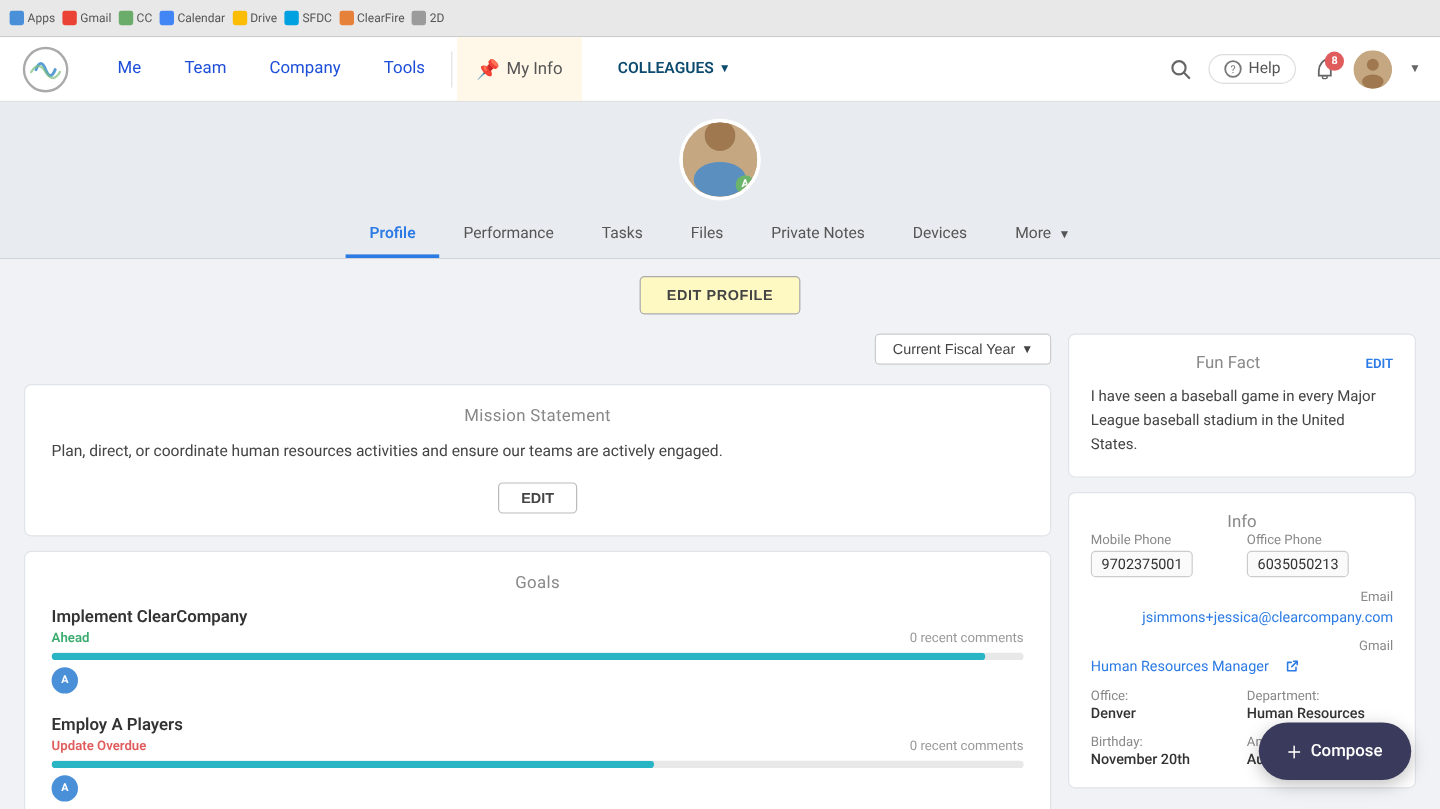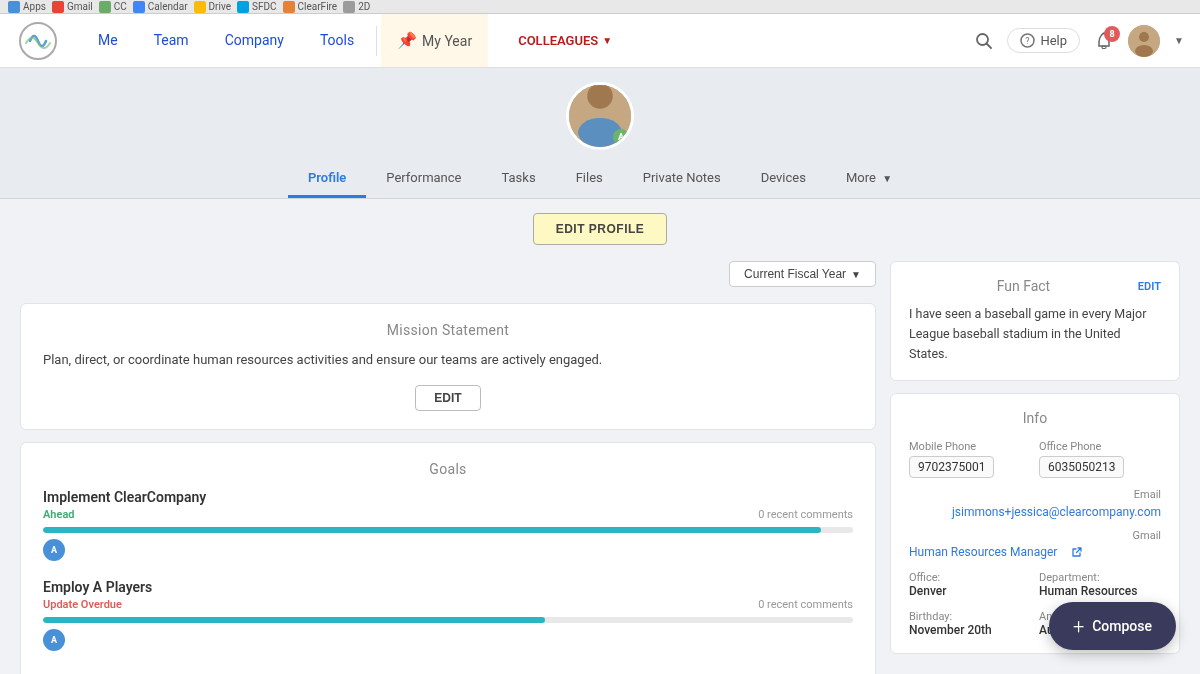--- a/index.html
+++ b/index.html
@@ -1,20 +1,20 @@
 <!DOCTYPE html>
 <html><head>
   <meta charset="utf-8">
   <style>
     * { box-sizing: border-box; margin: 0; padding: 0; }
     body { font-family: -apple-system, BlinkMacSystemFont, 'Segoe UI', Roboto, sans-serif; font-size: 13px; background: #f0f2f5; color: #333; }
 
     
     .browser-bar {
-      height: 14px;
+      height: 31px;
       background: #e8e8e8;
       display: flex;
       align-items: center;
       padding: 0 8px;
       gap: 6px;
       border-bottom: 1px solid #ccc;
     }
     .browser-bar-item {
       display: flex; align-items: center; gap: 3px;
       font-size: 10px; color: #555;
@@ -55,21 +55,21 @@
       padding: 0 16px;
       height: 100%;
       font-size: 14px; color: #555;
       cursor: pointer;
       background: #fff8e8;
     }
     .myapps-icon { font-size: 16px; }
     .colleagues-btn {
       margin-left: 20px;
       display: flex; align-items: center; gap: 4px;
-      font-size: 13px; font-weight: 600; color: #b91c1c;
+      font-size: 13px; font-weight: 600; color: #0c4a6e;
       cursor: pointer;
       padding: 6px 10px;
       border-radius: 4px;
     }
     .nav-right {
       margin-left: auto;
       display: flex; align-items: center; gap: 14px;
     }
     .search-icon-btn {
       cursor: pointer; color: #555; font-size: 17px; display: flex; align-items: center;
@@ -234,21 +234,21 @@
     .fun-fact-card { padding: 16px 18px; }
     .fun-fact-header {
       display: flex; justify-content: space-between; align-items: center;
       margin-bottom: 10px;
     }
     .fun-fact-title { font-size: 14px; color: #888; text-align: center; flex: 1; }
     .fun-fact-edit { font-size: 11px; color: #2c7be5; cursor: pointer; font-weight: 600; }
     .fun-fact-text { font-size: 12.5px; color: #444; line-height: 1.6; }
 
     .info-card { padding: 16px 18px; }
-    .info-title { font-size: 14px; color: #888; text-align: center; margin-bottom: 14px; }
+    .info-title { font-size: 14px; color: #888; text-align: center; }
     .info-grid { display: grid; grid-template-columns: 1fr 1fr; gap: 10px 8px; }
     .info-label { font-size: 11px; color: #888; margin-bottom: 3px; }
     .info-value { font-size: 12px; color: #333; font-weight: 500; }
     .info-value-phone {
       font-size: 12px; color: #333;
       border: 1px solid #ccc; border-radius: 4px;
       padding: 3px 8px; display: inline-block;
       background: #fafafa;
     }
     .info-email { font-size: 12px; color: #2c7be5; cursor: pointer; }
@@ -317,21 +317,21 @@
     <div class="nav-item">Me</div>
     <div class="nav-item">Team</div>
     <div class="nav-item">Company</div>
     <div class="nav-item">Tools</div>
   </div>
 
   <div class="nav-divider"></div>
 
   <div class="myapps-item">
     <span class="myapps-icon">📌</span>
-    <span>My Year</span>
+    <span>My Info</span>
   </div>
 
   <div class="colleagues-btn">
     <span>COLLEAGUES</span>
     <span style="font-size:10px;">▼</span>
   </div>
 
   <div class="nav-right">
     <div class="search-icon-btn">
       <svg width="18" height="18" viewBox="0 0 18 18" fill="none">

